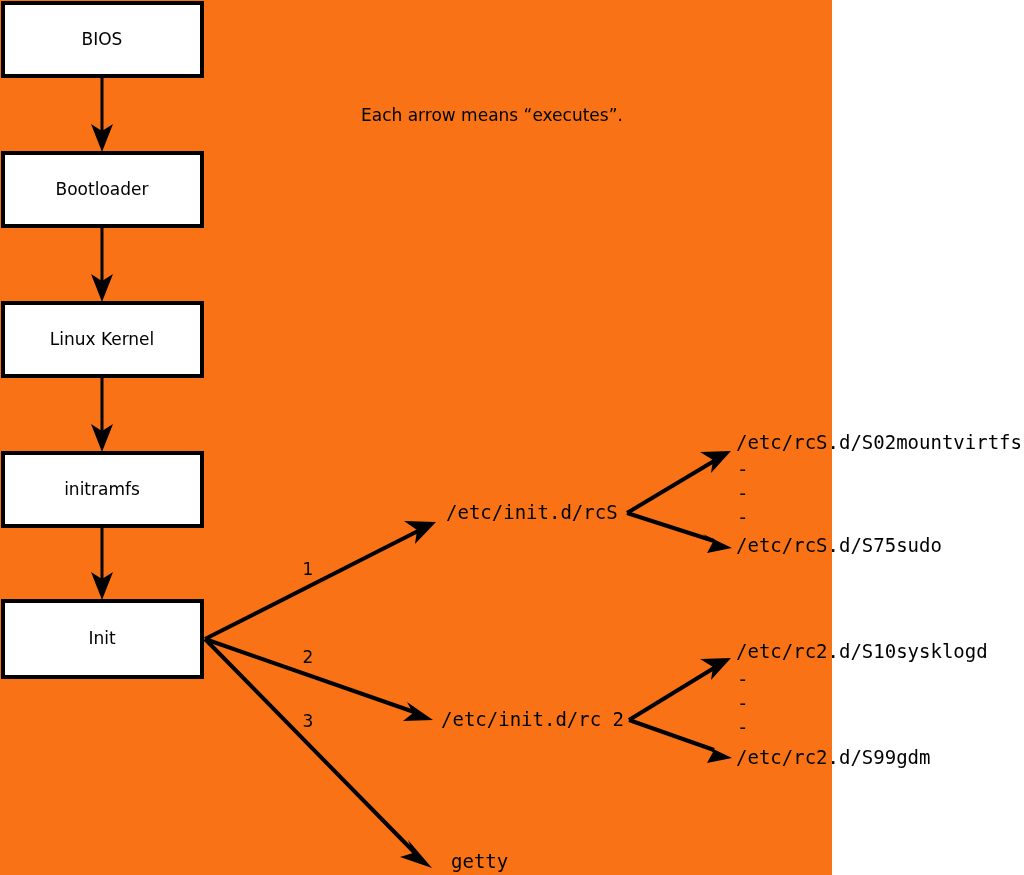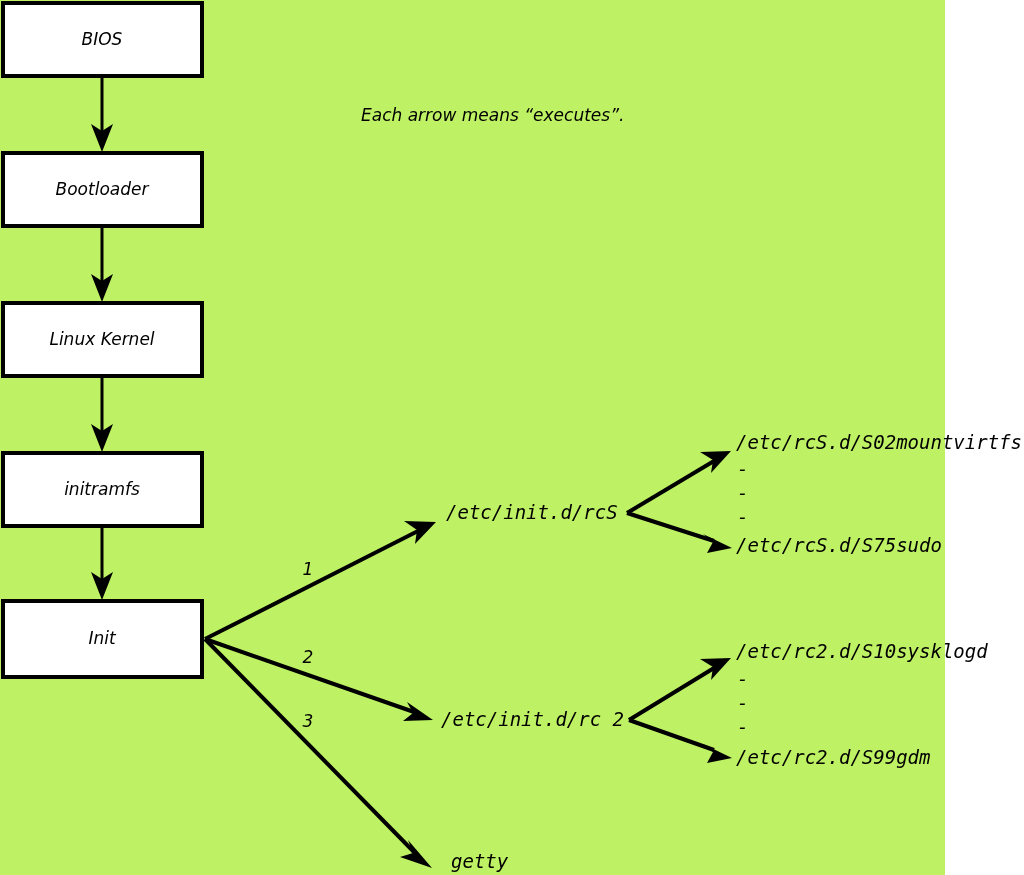--- a/index.html
+++ b/index.html
@@ -8,24 +8,23 @@
     background: #ffffff;
   }
   body {
     width: 1024px;
     height: 875px;
     overflow: hidden;
     font-family: "Liberation Sans", sans-serif;
   }
   #diagram-root {
     position: relative;
-    width: 945px;
+    width: 832px;
     height: 875px;
-    background: #bef264;
-    font-style: italic;
+    background: #f97316;
   }
   svg.diagram-canvas {
     position: absolute;
     top: 0;
     left: 0;
     width: 1024px;
     height: 875px;
     display: block;
   }
   .box-rect {

